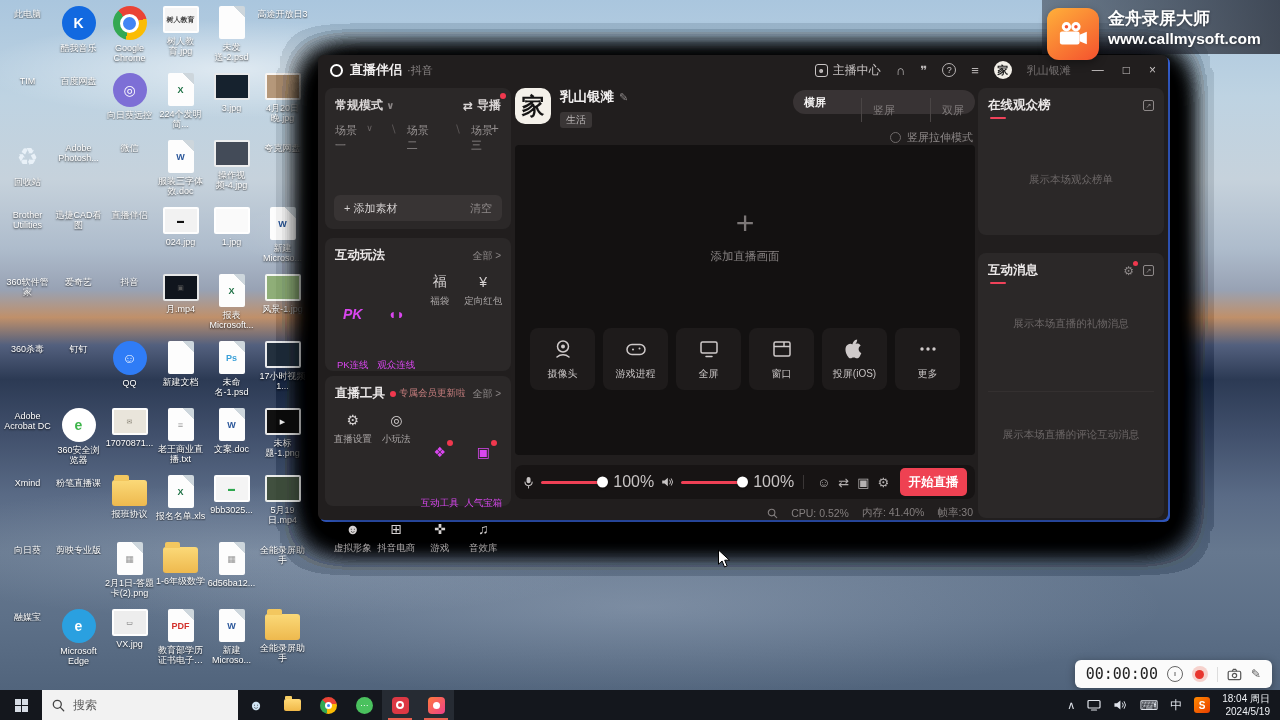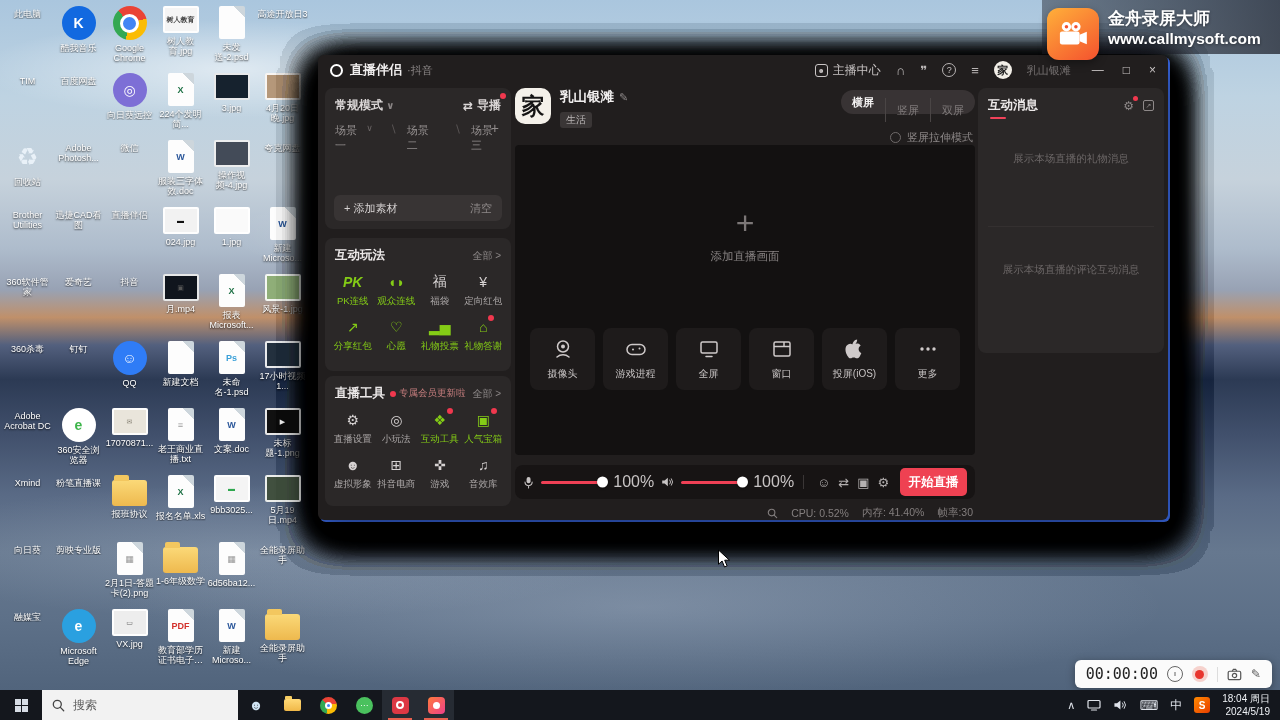--- a/index.html
+++ b/index.html
@@ -77,33 +77,33 @@
   .panel-all { margin-left:auto; font-size:10px; color:#8a8585; }
   .tools-notice { margin-left:auto; display:flex; align-items:center; gap:3px; font-size:9.5px; color:#c07a7a; }
   .tools-notice .panel-all { margin-left:4px; }
   .interact-card { height:133px; margin-bottom:5px; }
   .tools-card { height:130px; }
   .fgrid { display:grid; grid-template-columns:repeat(4,1fr); row-gap:9px; padding:4px 6px; }
   .fcell { display:flex; flex-direction:column; align-items:center; gap:3px; }
   .fglyph { height:20px; display:flex; align-items:center; justify-content:center; font-size:14px; color:#d6d2d2; position:relative; }
   .fglyph.pk { font-style:italic; font-weight:bold; }
   .flabel { font-size:9.5px; color:#aca8a8; }
-  .fcell.dim .fglyph, .fcell.dim .flabel { color:#84cc16; }
+  .fcell.dim .fglyph, .fcell.dim .flabel { color:#d946ef;margin-top:32px; }
   .fcell .badge { position:absolute; top:-2px; right:-7px; width:6px; height:6px; border-radius:50%; background:#f0384e; display:none; }
   .fcell.badge .badge { display:block; }
 
   .center-col { position:absolute; left:197px; top:33px; width:460px; height:430px; }
   .c-head { position:relative; height:57px; }
   .c-left { display:flex; gap:9px; }
   .c-avatar { width:36px; height:36px; border-radius:10px; background:#f4f1ea; color:#141414;
     font-family:"DejaVu Serif",serif; font-size:23px; font-weight:bold; display:flex; align-items:center; justify-content:center; }
   .c-title-row { display:flex; align-items:center; gap:5px; font-size:13.5px; color:#f0eeee; font-weight:bold; }
   .c-edit { font-size:11px; color:#8a8585; font-weight:normal; }
   .c-tag { margin-top:6px; width:fit-content; background:#3a3636; border-radius:3px; padding:1px 6px; font-size:10px; color:#b8b4b4; }
-  .seg { position:absolute; right:0; top:2px; height:24px; background:#383334; border-radius:13px; display:flex; align-items:center; }
+  .seg { position:absolute; right:0; top:2px; height:24px; background:#383334; border-radius:13px; display:flex; align-items:center;gap:24px; }
   .seg-opt { padding:0 11px; font-size:11px; color:#7f7a7a; line-height:24px; }
   .seg-opt.active { color:#f5f3f3; font-weight:bold; }
   .seg-opt + .seg-opt { border-left:1px solid #4a4545;margin-top:15px; }
   .stretch { position:absolute; right:2px; bottom:0; display:flex; align-items:center; gap:6px; font-size:11px; color:#8a8585; }
   .radio { width:11px; height:11px; border:1.5px solid #6f6a6a; border-radius:50%; }
 
   .preview { position:absolute; top:57px; left:0; width:460px; height:310px; background:#131111; border-radius:4px; }
   .addblock { position:absolute; top:62px; left:0; right:0; text-align:center; }
   .addplus { font-size:32px; color:#7c7777; font-weight:300; line-height:1; }
   .addlabel { margin-top:10px; font-size:11.5px; color:#8a8585; }
@@ -942,20 +942,29 @@
         <circle cx="5" cy="5" r="3.6" stroke="#837e7e" stroke-width="1.2" fill="none"></circle>
         <path d="M8 8l2.6 2.6" stroke="#837e7e" stroke-width="1.2" stroke-linecap="round"></path>
         </svg>
       <span>CPU: 0.52%</span>
       <span>内存: 41.40%</span>
       <span>帧率:30</span>
     </div>
   </div>
 
   <div class="right-col">
+    <div class="card vcard">
+      <div class="r-head">
+        <span class="r-title">在线观众榜</span>
+        <span class="r-icons">
+          <span class="popout">↗</span>
+        </span>
+      </div>
+      <div class="r-ph ph-viewers">展示本场观众榜单</div>
+    </div>
     <div class="card mcard">
       <div class="r-head">
         <span class="r-title">互动消息</span>
         <span class="r-icons">
           <span class="gearwrap">
             <span>⚙</span>
             <span class="rdot"></span>
           </span>
           <span class="popout">↗</span>
         </span>

